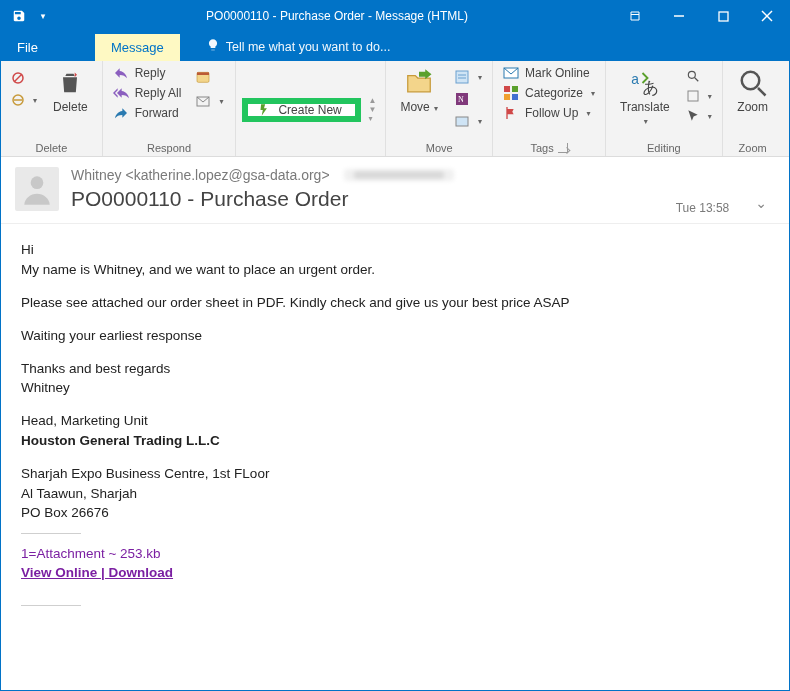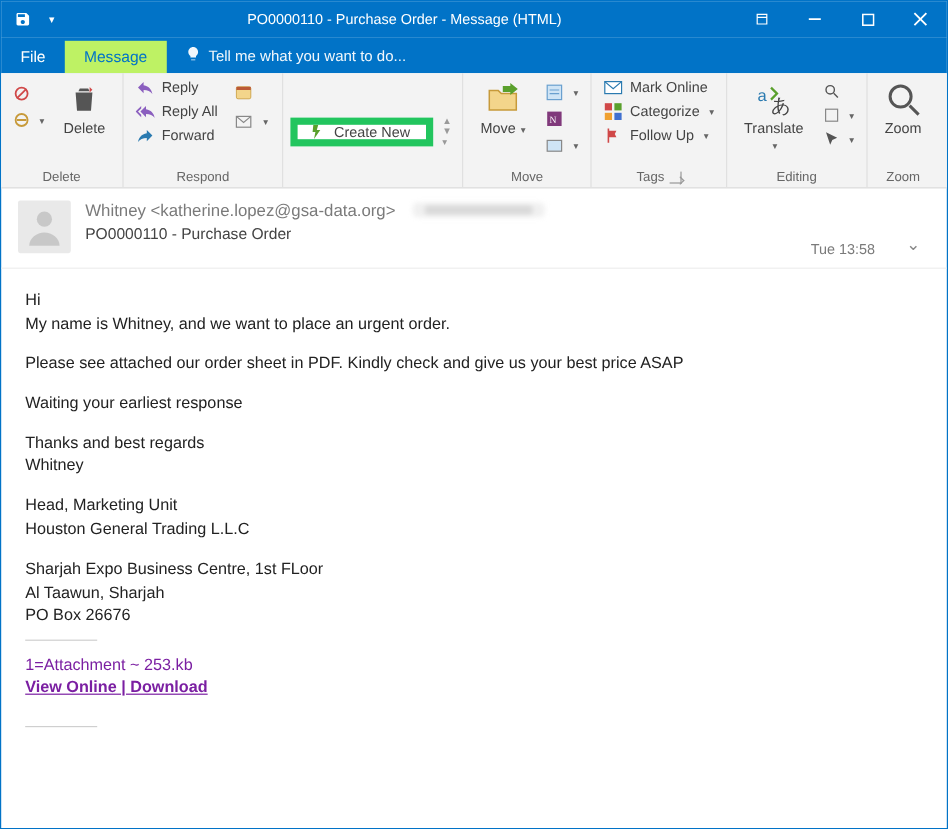--- a/index.html
+++ b/index.html
@@ -4,23 +4,23 @@
 <style>
 * { margin: 0; padding: 0; box-sizing: border-box; }
 body { font-family: "Segoe UI", Tahoma, sans-serif; background: #888; width: 790px; height: 691px; overflow: hidden; }
 .window { width: 790px; height: 691px; background: #fff; display: flex; flex-direction: column; border: 1px solid #0173c7; }
 .titlebar { height: 30px; background: #0173c7; display: flex; align-items: center; color: #fff; font-size: 12px; }
 .titlebar .qat { display: flex; align-items: center; gap: 8px; padding: 0 10px; }
 .titlebar .qat-icon { width: 16px; height: 16px; display: flex; align-items: center; justify-content: center; }
 .titlebar .title { flex: 1; text-align: center; }
 .titlebar .controls { display: flex; align-items: center; }
 .titlebar .ctrl { width: 44px; height: 30px; display: flex; align-items: center; justify-content: center; cursor: pointer; }
-.tabstrip { height: 30px; background: #0173c7; display: flex; align-items: flex-end; color: #fff; font-size: 13px; }
+.tabstrip { height: 30px; background: #0173c7; display: flex; align-items: flex-end; color: #fff; font-size: 13px; gap: 11px; }
 .tab { padding: 6px 16px; cursor: pointer; }
-.tab.active { background: #bef264; color: #0173c7; }
+.tab.active { background: #fef9c3; color: #0173c7; margin-left: 30px; }
 .tab.file { color: #fff; background: transparent; }
 .tellme { display: flex; align-items: center; gap: 6px; padding: 6px 15px; opacity: 0.95; font-size:12.5px;text-align:right;}
 .ribbon { height: 96px; background: #f3f3f3; border-bottom: 1px solid #dcdcdc; display: flex; font-size: 12px; color: #444; }
 .ribbon-group { border-right: 1px solid #e0e0e0; display: flex; flex-direction: column; padding: 2px 6px 0 6px; }
 .ribbon-group-inner { flex: 1; display: flex; align-items: flex-start; gap: 4px; }
 .ribbon-group-label { font-size: 11px; color: #666; text-align: center; padding: 2px 0 2px; display:flex; align-items:center; justify-content:center; gap:4px;}
 .big-btn { display: flex; flex-direction: column; align-items: center; justify-content: flex-start; padding: 4px 8px; gap: 2px; cursor: pointer; min-width:44px;}
 .big-btn .icon32 { width: 32px; height: 32px; display: flex; align-items: center; justify-content: center; }
 .big-btn .lbl { font-size: 12px; text-align:center; line-height:1.1;}
 .small-btn { display: flex; align-items: center; gap: 6px; padding: 2px 4px; cursor: pointer; white-space:nowrap;}
@@ -28,21 +28,21 @@
 .stack { display: flex; flex-direction: column; gap: 0px; }
 .launcher { width:10px; height:10px; border:1px solid #999; border-top:none; border-left:none; position:relative; }
 .launcher::after{content:'';position:absolute;right:-1px;bottom:-1px;width:4px;height:4px;border-right:1px solid #999;border-bottom:1px solid #999;transform:rotate(-45deg) translate(1px,1px);}
 .reading-header { padding: 10px 18px 8px 14px; display: flex; gap: 12px; border-bottom: 1px solid #eee; }
 .avatar { width: 44px; height: 44px; background: #e9e9e9; border-radius: 2px; display:flex; align-items:center; justify-content:center; }
 .avatar svg { fill: #c8c8c8; }
 .hdr-text { flex: 1; }
 .from { color: #7a7a7a; font-size: 14px; }
 .to-blur { display:inline-block; width:110px; height:12px; background: #f0f0f0; filter: blur(2px); border-radius:4px; position:relative; overflow:hidden;}
 .to-blur::after{content:'';position:absolute;inset:2px 10px;background:#d9d9d9;border-radius:3px;}
-.subject { color: #444; font-size: 13px; margin-top: 4px; }
+.subject { color: #444; font-size: 21px; margin-top: 4px; }
 .date { color: #7a7a7a; font-size: 12px; white-space:nowrap; }
 .chev { color:#888; font-size:14px; padding:4px; cursor:pointer; align-self:flex-start; margin-top:24px;}
 .body { flex: 1; padding: 16px 20px; font-size: 13.5px; color: #222; line-height: 1.45; overflow:auto; position:relative;}
 .body p { margin: 0; }
 .body .spacer { height: 1em; }
 .body a.purple { color: #7b1fa2; font-weight:bold;}
 .body .attach-line { color: #7b1fa2; }
 .hr-short { width:60px; border: none; border-top: 1px solid #cfcfcf; margin: 10px 0; }
 .caret{font-size:8px; color:#666; margin-left:2px;}
 </style>
@@ -350,21 +350,21 @@
     <p>My name is Whitney, and we want to place an urgent order.</p>
     <div class="spacer"></div>
     <p>Please see attached our order sheet in PDF. Kindly check and give us your best price ASAP</p>
     <div class="spacer"></div>
     <p>Waiting your earliest response</p>
     <div class="spacer"></div>
     <p>Thanks and best regards</p>
     <p>Whitney</p>
     <div class="spacer"></div>
     <p>Head, Marketing Unit</p>
-    <p style="font-weight:normal;">Houston General Trading L.L.C</p>
+    <p style="font-weight:bold;">Houston General Trading L.L.C</p>
     <div class="spacer"></div>
     <p>Sharjah Expo Business Centre, 1st FLoor</p>
     <p>Al Taawun, Sharjah</p>
     <p>PO Box 26676</p>
 
     <hr class="hr-short">
 
     <p class="attach-line">1=Attachment ~ 253.kb</p>
     <p><a href="#" class="purple">View Online | Download</a></p>
 

